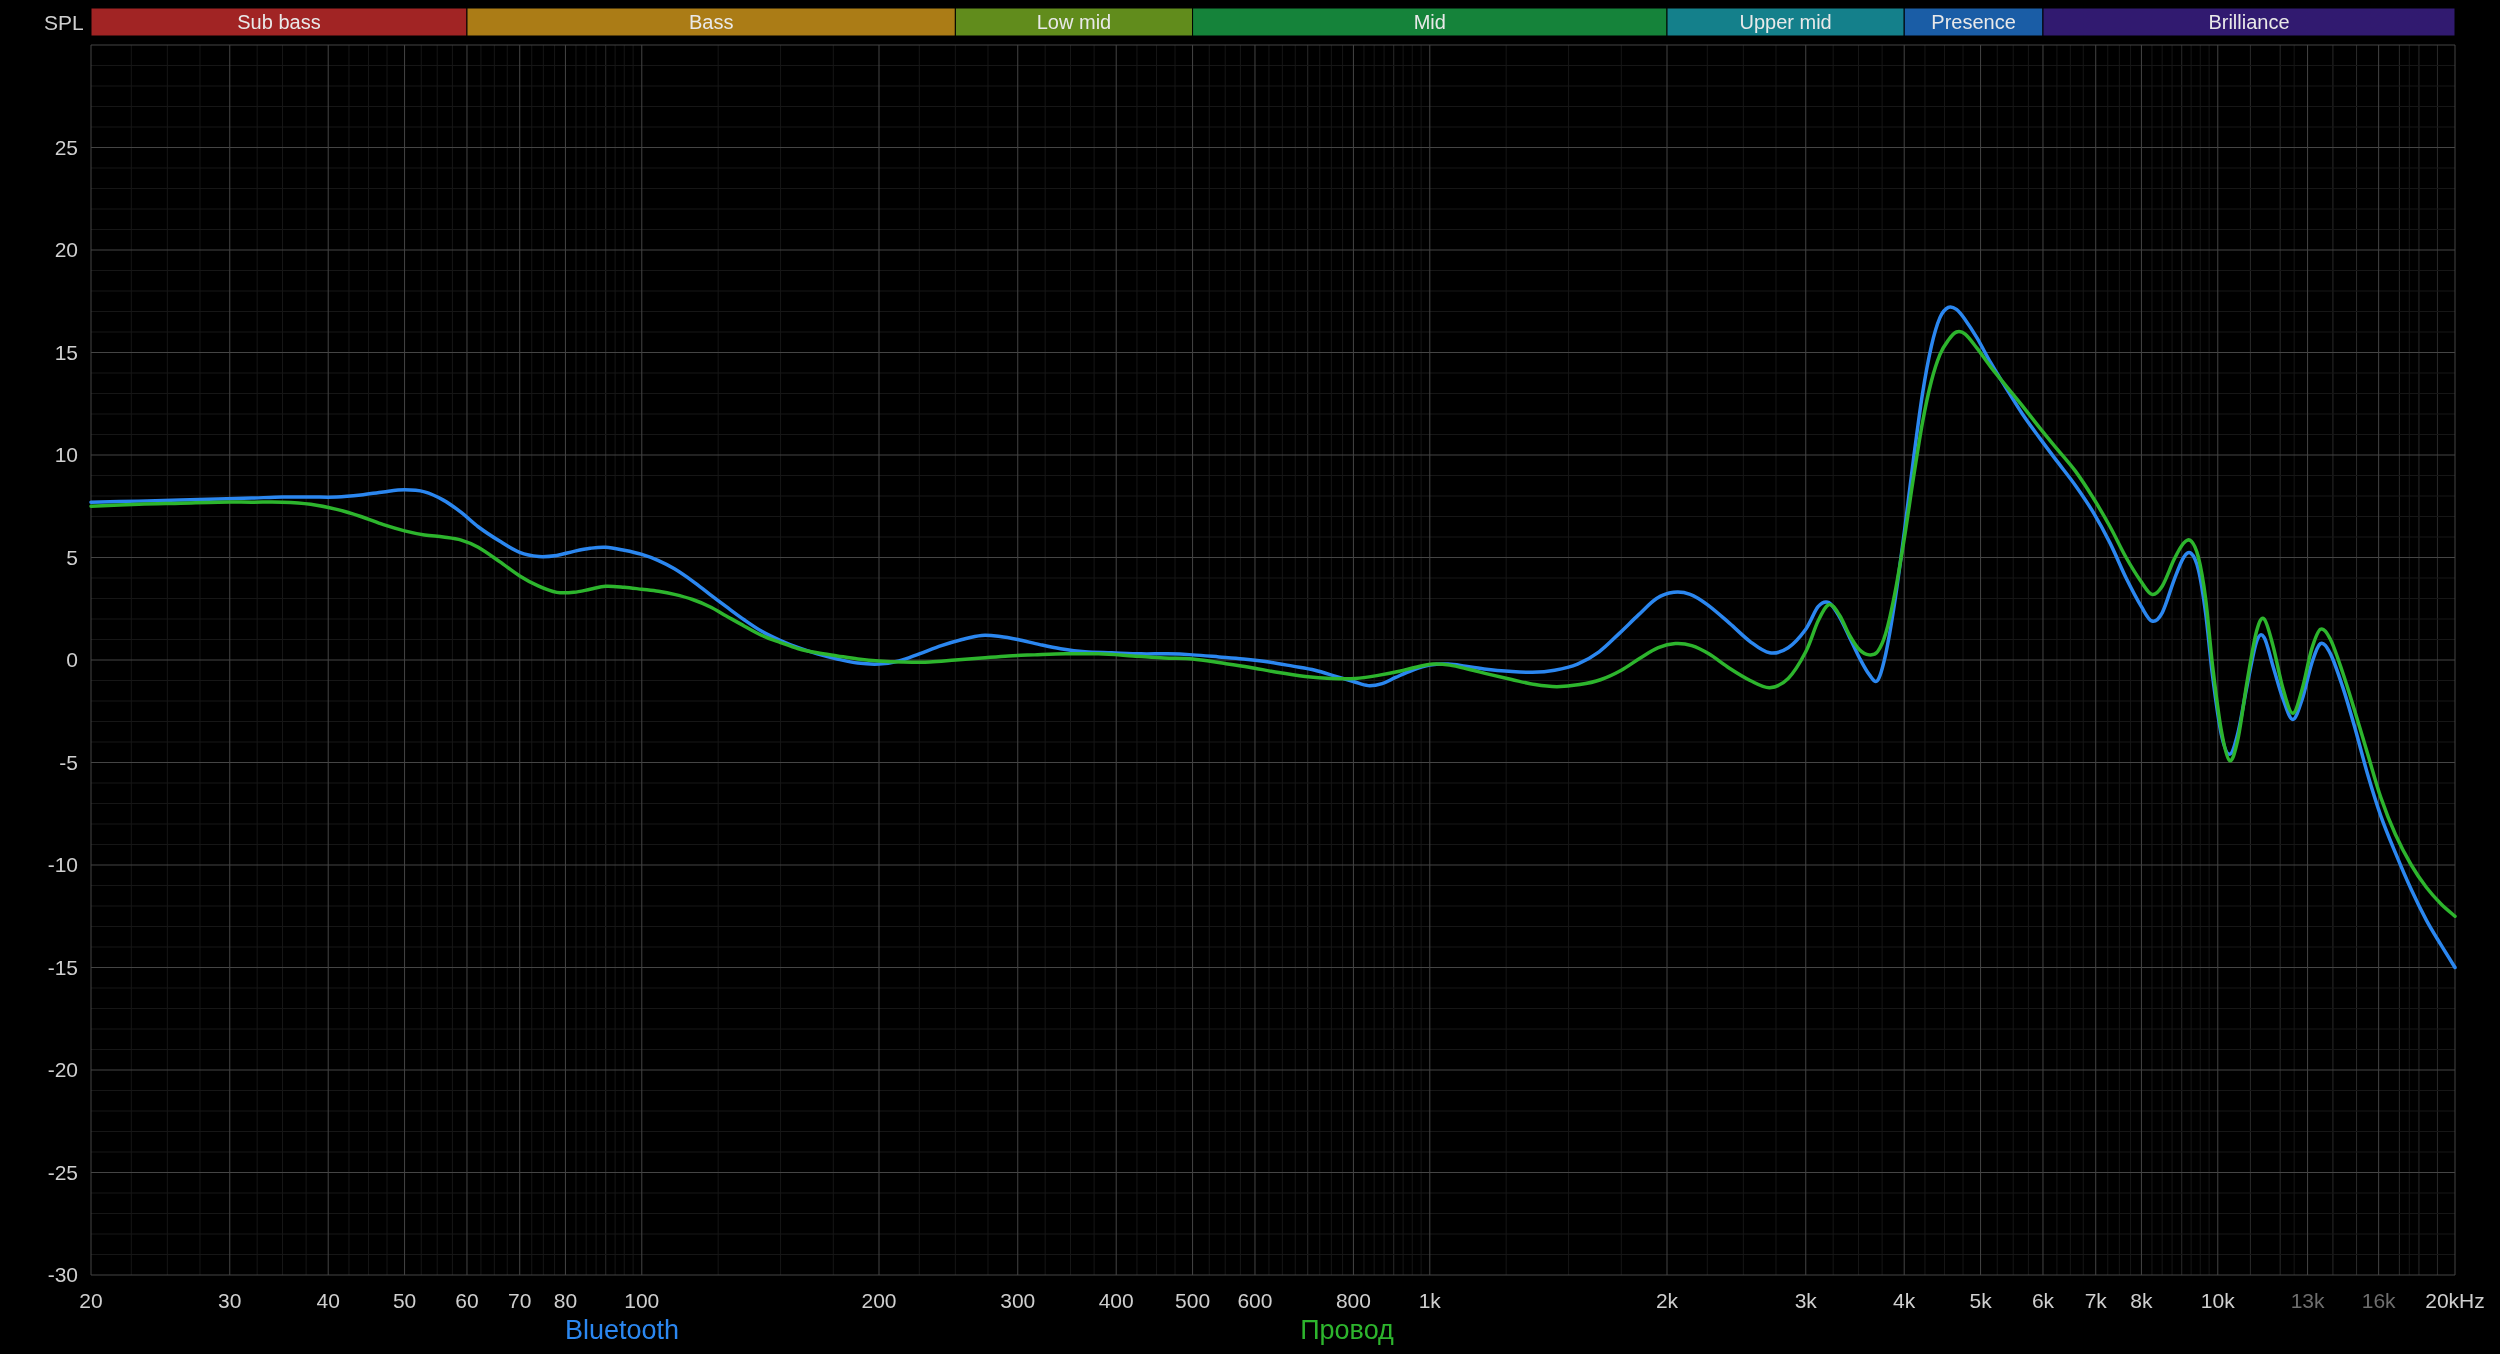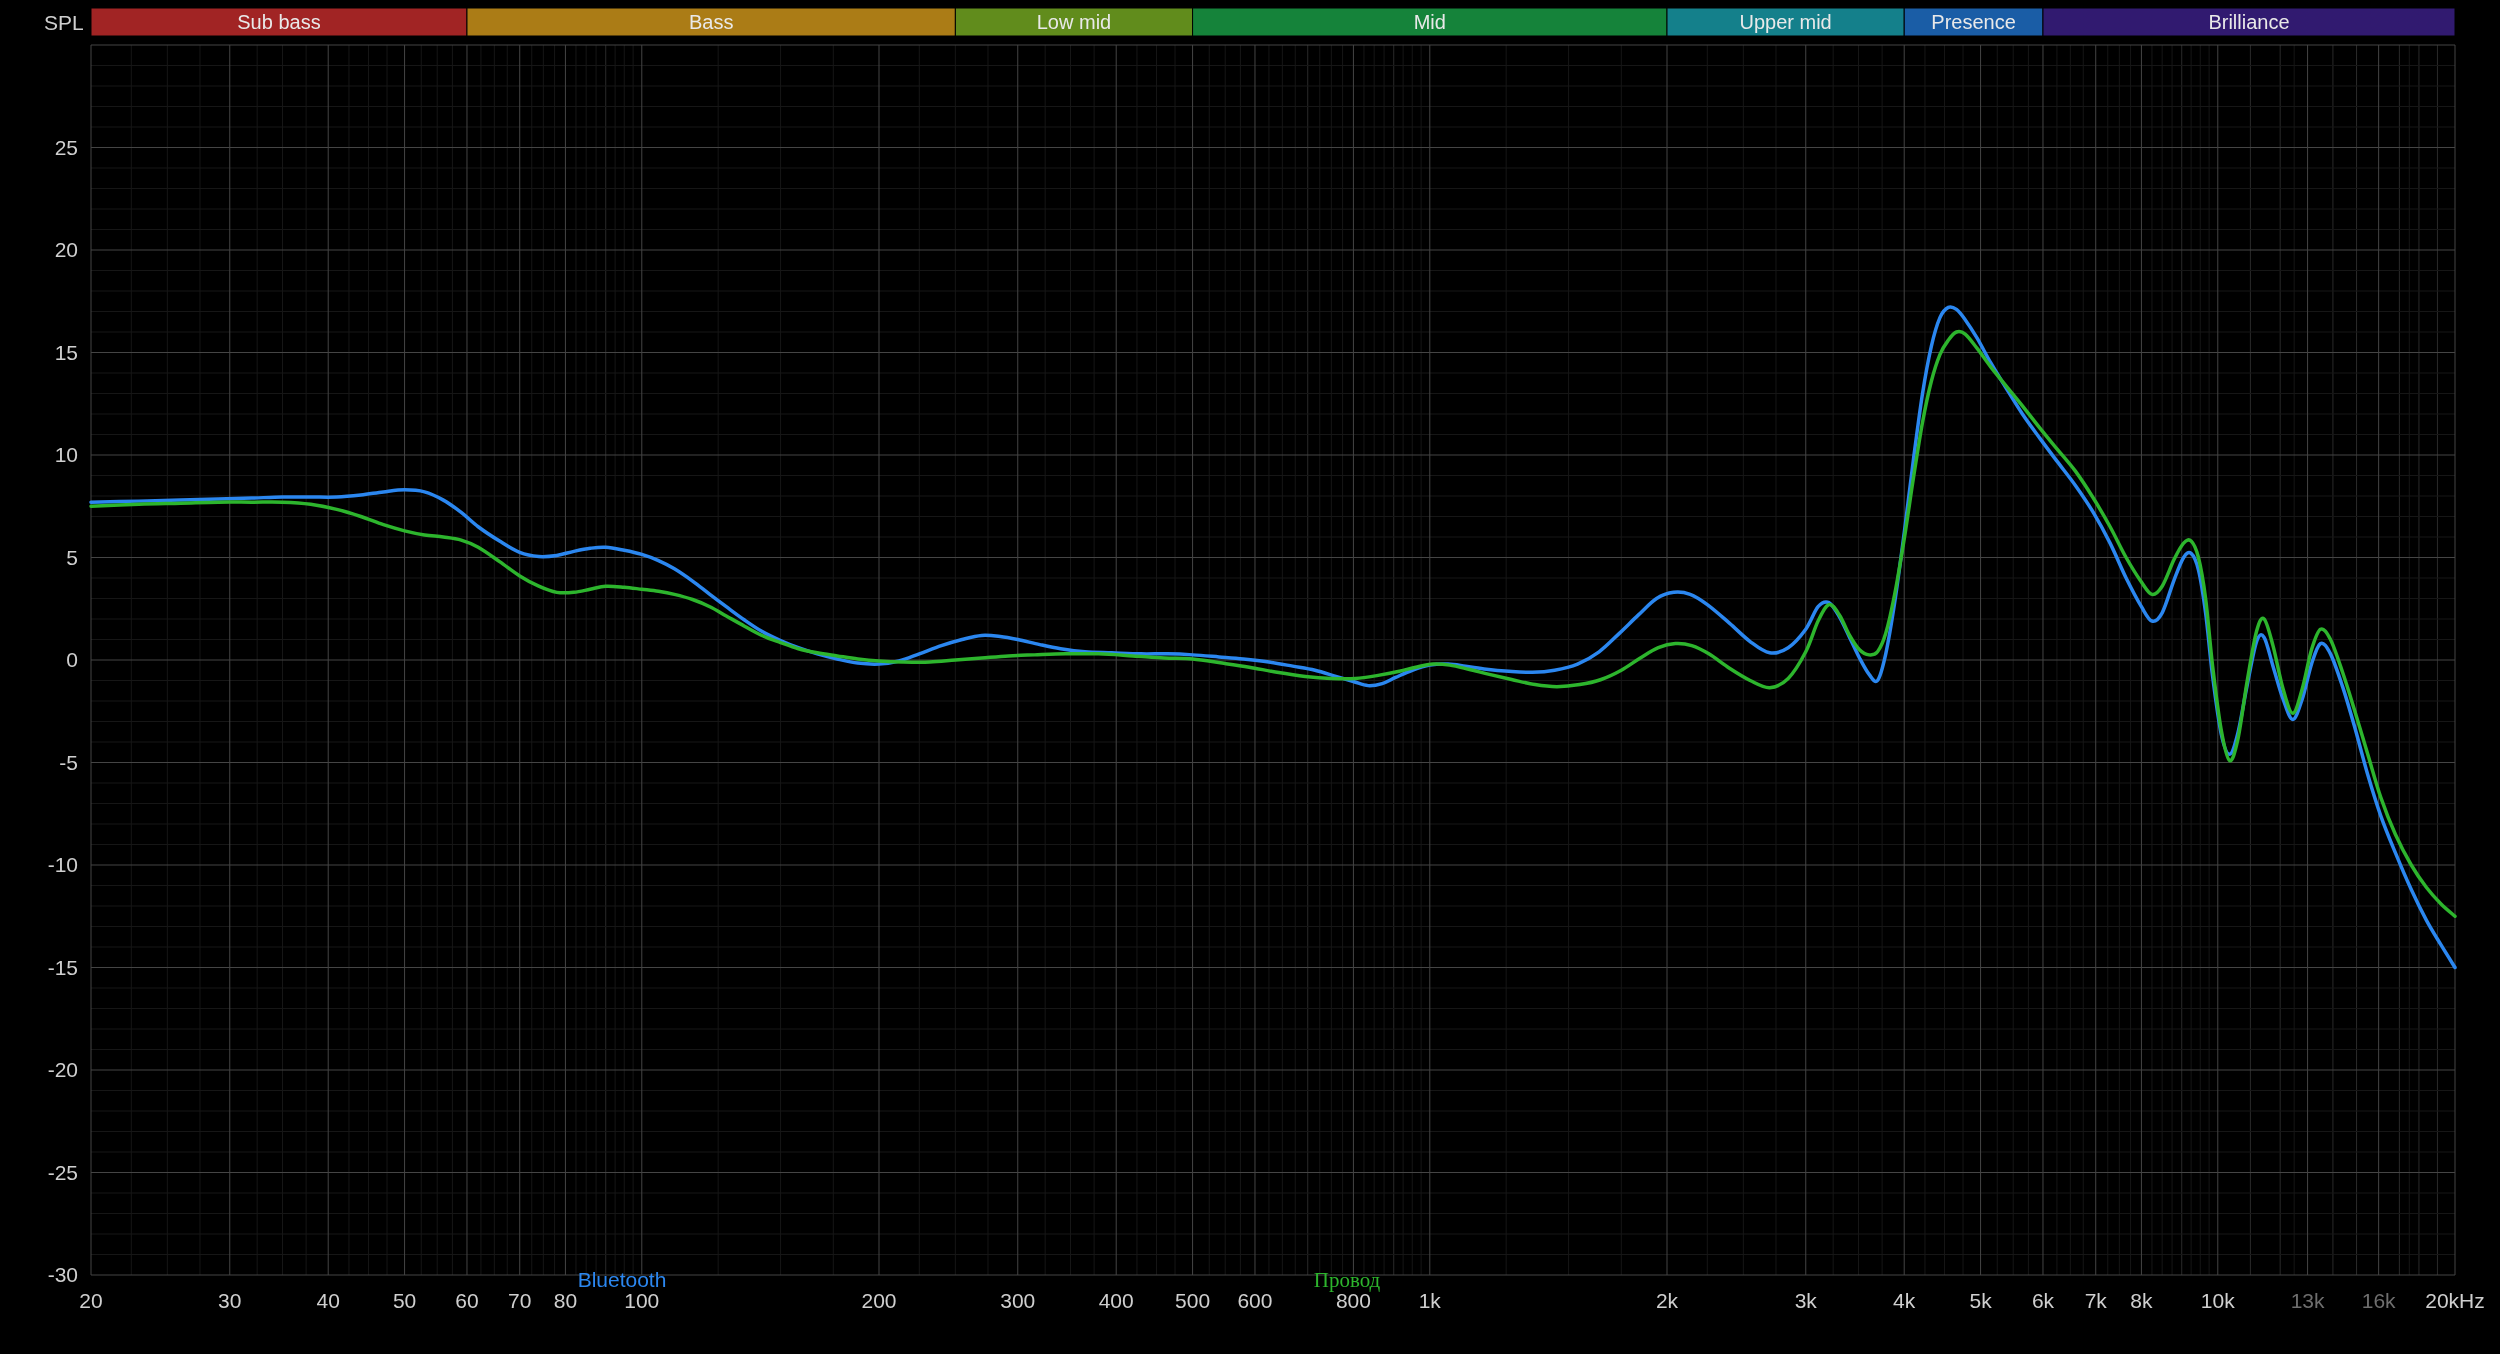--- a/index.html
+++ b/index.html
@@ -1,19 +1,19 @@
 <!DOCTYPE html>
 <html><head>
 <meta charset="utf-8">
 <style>
   html,body{margin:0;padding:0;background:#000;}
   .stage{position:relative;width:2500px;height:1354px;background:#000;overflow:hidden;
          font-family:"Liberation Sans","DejaVu Sans",sans-serif;}
   svg{position:absolute;inset:0;display:block;}
-  .legend-item{position:absolute;top:1268px;transform:translateX(-50%);font-size:21px;line-height:24px;}
+  .legend-item{position:absolute;top:1318px;transform:translateX(-50%);font-size:27px;line-height:24px;}
 </style>
 </head>
 <body>
 
 <div class="stage">
   <svg id="chart-svg" width="2500" height="1354" viewBox="0 0 2500 1354">
       <rect x="91" y="8" width="375.971548719094" height="28" fill="#a12424" stroke="#000" stroke-width="1"></rect>
       <text x="278.985774359547" y="29" fill="#e9e9e9" font-size="20" text-anchor="middle">Sub bass</text>
       <rect x="466.971548719094" y="8" width="488.3935415312545" height="28" fill="#ab7c16" stroke="#000" stroke-width="1"></rect>
       <text x="711.1683194847212" y="29" fill="#e9e9e9" font-size="20" text-anchor="middle">Bass</text>
@@ -242,14 +242,14 @@
       <text x="78" y="872" fill="#cfcfcf" font-size="21" text-anchor="end">-10</text>
       <text x="78" y="974.5" fill="#cfcfcf" font-size="21" text-anchor="end">-15</text>
       <text x="78" y="1077" fill="#cfcfcf" font-size="21" text-anchor="end">-20</text>
       <text x="78" y="1179.5" fill="#cfcfcf" font-size="21" text-anchor="end">-25</text>
       <text x="78" y="1282" fill="#cfcfcf" font-size="21" text-anchor="end">-30</text>
       <text x="44" y="30" fill="#cfcfcf" font-size="21">SPL</text>
       <path d="M 91 502.15 C 98.97164969977433 501.97916666666663 123.86533792901476 501.46666666666664 138.829898198646 501.125 C 153.7944584682772 500.78333333333336 167.56601369070168 500.4416666666667 180.78736161778738 500.1 C 194.00870954487308 499.7583333333333 206.31478830864665 499.41666666666663 218.1579857611602 499.075 C 230.00118321367376 498.73333333333335 241.12054689892878 498.39166666666665 251.84654633286874 498.05 C 262.57254576680873 497.70833333333337 272.7121004951399 497.1958333333333 282.5139823648 497.025 C 292.31586423446004 496.85416666666663 301.6331608596401 497.025 310.6578375508292 497.025 C 319.68251424201827 497.025 328.30017002242283 497.3666666666666 336.6620425119344 497.025 C 345.0239150014459 496.68333333333334 353.03916699486626 495.8291666666667 360.82907248789854 494.975 C 368.6189779809308 494.12083333333334 376.11019974585037 492.75416666666666 383.4014754701282 491.9 C 390.69275119440607 491.0458333333333 397.7240146348862 489.85 404.5767268335656 489.85 C 411.429439032245 489.85 418.0537816848541 490.19166666666666 424.5177486622046 491.9 C 430.98171563955515 493.6083333333333 437.2435287095708 496.68333333333334 443.36052869766877 500.1 C 449.47752868576674 503.5166666666667 455.4143342501695 507.9583333333333 461.2197485907925 512.4 C 467.02516293141554 516.8416666666667 471.7981420692431 521.9666666666667 478.1930147414069 526.75 C 484.5878874135707 531.5333333333333 492.66688392267355 536.8291666666667 499.5889846237753 541.1 C 506.511085324877 545.3708333333334 513.1999566245144 549.8125 519.7256189480172 552.375 C 526.25128127152 554.9375 532.5707433333148 555.9625 538.7429585647922 556.475 C 544.9151737962695 556.9875000000001 550.9037902484881 556.3041666666667 556.7589103368814 555.45 C 562.6140304252747 554.5958333333334 568.3046403185128 552.5458333333333 573.8736790951516 551.35 C 579.4427178717904 550.1541666666667 584.8635127034111 548.9583333333333 590.1731429967142 548.275 C 595.4827732900173 547.5916666666667 600.0545572903574 546.9083333333333 605.7314608549708 547.25 C 611.4083644195842 547.5916666666667 618.2250806240928 549.1291666666667 624.2345643843948 550.325 C 630.2440481446969 551.5208333333334 636.0798689668663 552.7166666666666 641.7883634167829 554.425 C 647.4968578666994 556.1333333333333 653.0492917664471 558.1833333333334 658.485531083894 560.575 C 663.9217704013408 562.9666666666667 668.7231780141808 565.3583333333333 674.4057993214642 568.775 C 680.0884206287476 572.1916666666666 686.6755738164245 576.8041666666667 692.5812589275946 581.075 C 698.4869440387647 585.3458333333334 704.2251498931997 590.1291666666666 709.8399099884845 594.4 C 715.4546700837692 598.6708333333333 720.4945756655759 602.4291666666667 726.2698194993031 606.7 C 732.0450633330304 610.9708333333334 738.5710797756263 615.925 744.4913729908477 620.025 C 750.4116662060691 624.125 755.7820950303293 627.8833333333333 761.7915787906313 631.3 C 767.8010625509334 634.7166666666666 774.4585140282869 637.7916666666666 780.5482755526597 640.525 C 786.6380370770324 643.2583333333333 792.2067034154646 645.4791666666667 798.3301479368678 647.7 C 804.4535924582709 649.9208333333333 810.812084452242 651.9708333333333 817.2889426810784 653.85 C 823.7658009099149 655.7291666666667 830.435329650639 657.4375 837.1912973098864 658.975 C 843.9472649691338 660.5125 850.8566315215437 662.2208333333334 857.8247486365626 663.075 C 864.7928657515815 663.9291666666667 872.1472878013207 664.4416666666667 879 664.1 C 885.8527121986793 663.7583333333333 892.2229905472161 662.7333333333333 898.9410218286389 661.025 C 905.6590531100617 659.3166666666666 912.2325543457214 656.4125 919.3081876885363 653.85 C 926.3838210313513 651.2875 934.2558489004946 648.0416666666666 941.3948218855285 645.65 C 948.5337948705624 643.2583333333333 955.4239943173168 641.2083333333334 962.1420255987396 639.5 C 968.8600568801623 637.7916666666666 975.3589949899399 635.9125 981.7030095740648 635.4 C 988.0470241581897 634.8874999999999 994.1966293431868 635.7416666666666 1000.2061131034889 636.425 C 1006.2155968637909 637.1083333333333 1011.1531732643134 638.1333333333333 1017.7599121358768 639.5 C 1024.3666510074402 640.8666666666667 1032.707573347835 643.0875 1039.846546332869 644.625 C 1046.9855193179028 646.1625 1053.0889843334774 647.5291666666667 1060.59375004608 648.725 C 1068.0985157586827 649.9208333333333 1076.322953154426 651.1166666666666 1084.8751406084848 651.8 C 1093.4273280625437 652.4833333333333 1102.559147136265 652.4833333333333 1111.9068747704337 652.825 C 1121.2546024046023 653.1666666666667 1131.6557704928916 653.6791666666667 1140.961506413497 653.85 C 1150.2672423341025 654.0208333333334 1159.1387535573886 653.6791666666667 1167.7412902940666 653.85 C 1176.3438270307447 654.0208333333334 1184.0478341896965 654.3625 1192.5767268335658 654.875 C 1201.105619477435 655.3875 1210.4491635721467 656.2416666666666 1218.914646157282 656.925 C 1227.3801287424174 657.6083333333333 1235.0317605232722 658.1208333333334 1243.3696223443774 658.975 C 1251.7074841654826 659.8291666666667 1260.714202817138 660.8541666666666 1268.941817083914 662.05 C 1277.16943135069 663.2458333333333 1285.0620233996806 664.7833333333333 1292.735307945034 666.15 C 1300.4085924903875 667.5166666666667 1307.7924966578655 668.5416666666666 1314.9815243560342 670.25 C 1322.170552054203 671.9583333333334 1329.4625159989796 674.5208333333333 1335.8694741340464 676.4 C 1342.2764322691132 678.2791666666667 1348.0553011724653 679.9875 1353.4232731664345 681.525 C 1358.7912451604036 683.0625 1363.2929292122244 685.2833333333333 1368.077306097861 685.625 C 1372.8616829834978 685.9666666666667 1377.5378448581507 684.9416666666667 1382.1295344802543 683.575 C 1386.7212241023578 682.2083333333334 1390.6099388464595 679.6458333333333 1395.627443830483 677.425 C 1400.6449488145063 675.2041666666667 1406.5410777866782 672.3 1412.2345643843948 670.25 C 1417.9280509821115 668.2 1423.808907212824 666.15 1429.7883634167827 665.125 C 1435.7678196207414 664.1 1442.1588837274996 663.9291666666667 1448.1113016081474 664.1 C 1454.0637194887952 664.2708333333334 1459.1161901063585 665.2958333333333 1465.5028707006688 666.15 C 1471.8895512949791 667.0041666666666 1479.201804795884 668.3708333333334 1486.4313851740096 669.225 C 1493.6609655521352 670.0791666666667 1501.2036883332826 670.7625 1508.8803529694223 671.275 C 1516.5570176055621 671.7874999999999 1524.875097287778 672.4708333333333 1532.4913729908476 672.3 C 1540.107648693917 672.1291666666666 1547.0674541136616 671.6166666666667 1554.5780071878396 670.25 C 1562.0885602620176 668.8833333333333 1570.136806687494 667.1750000000001 1577.5546914359156 664.1 C 1584.9725761843372 661.025 1592.1209024071095 656.925 1599.0853156783687 651.8 C 1606.049728949628 646.675 1612.7779223518164 639.5 1619.3411710634712 633.35 C 1625.904419775126 627.2 1632.2589820252424 620.7083333333333 1638.4648079482974 614.9 C 1644.6706338713525 609.0916666666667 1650.6907720351185 602.2583333333333 1656.5761266018008 598.5 C 1662.461481168483 594.7416666666667 1668.1805536460336 593.0333333333333 1673.776935348391 592.35 C 1679.3733170507483 591.6666666666667 1684.5658747592543 592.35 1690.1544168159453 594.4 C 1695.7429588726363 596.4499999999999 1700.7681201769392 599.8666666666667 1707.3081876885365 604.65 C 1713.8482552001337 609.4333333333333 1722.2558489004944 616.95 1729.3948218855282 623.1 C 1736.5337948705621 629.25 1743.4239943173168 636.5958333333333 1750.1420255987396 641.55 C 1756.8600568801623 646.5041666666666 1763.35899498994 651.8000000000001 1769.7030095740647 652.825 C 1776.0470241581895 653.85 1782.196629343187 651.6291666666667 1788.2061131034889 647.7 C 1794.2155968637908 643.7708333333334 1800.7803393248032 636.0833333333334 1805.759912135877 629.25 C 1810.7394849469506 622.4166666666666 1814.2244805006064 611.1416666666667 1818.0835499699306 606.7 C 1821.9426194392547 602.2583333333334 1825.3594501948023 600.8916666666667 1828.9143289518222 602.6 C 1832.469207708842 604.3083333333334 1835.9654083268747 611.1416666666667 1839.4128225120494 616.95 C 1842.860236697224 622.7583333333334 1846.2525559495703 630.6166666666667 1849.5988140628708 637.45 C 1852.9450721761714 644.2833333333334 1856.2395004492573 651.8000000000001 1859.4903711918523 657.95 C 1862.7412419344473 664.1 1866.097213386821 670.5916666666667 1869.1040385184415 674.35 C 1872.110863650062 678.1083333333333 1874.7559849227114 683.9166666666666 1877.531321981575 680.5 C 1880.3066590404387 677.0833333333334 1882.8998396583129 666.8333333333334 1885.7560608716237 653.85 C 1888.6122820849346 640.8666666666667 1891.592719976175 622.7583333333333 1894.6686492614406 602.6 C 1897.7445785467062 582.4416666666667 1901.073791617603 556.8166666666666 1904.2116365832171 532.9 C 1907.3494815488311 508.9833333333333 1910.441896023231 482.33333333333337 1913.4957190551252 459.1 C 1916.5495420870193 435.8666666666667 1919.5603903265633 412.2916666666667 1922.5345747745816 393.5 C 1925.5087592226 374.7083333333333 1928.442230894481 358.9916666666667 1931.3408257432347 346.35 C 1934.2394205919884 333.70833333333337 1937.0993908272114 324.14166666666665 1939.9261438671035 317.65 C 1942.7528969069956 311.1583333333333 1945.542956999021 308.76666666666665 1948.3013439825875 307.4 C 1951.059730966154 306.0333333333333 1953.6637654410786 307.4 1956.4764657685027 309.45 C 1959.289166095927 311.5 1961.7340802124772 314.91666666666663 1965.1775459471326 319.7 C 1968.6210116817879 324.48333333333335 1972.8847745174169 330.97499999999997 1977.1372601764351 338.15 C 1981.3897458354534 345.325 1985.9412038236646 354.55 1990.6924599012416 362.75 C 1995.4437159788185 370.95 2000.3597832423543 378.80833333333334 2005.6447966418975 387.35 C 2010.9298100414408 395.8916666666667 2016.6587176703367 405.4583333333333 2022.4025402985005 414 C 2028.1463629266643 422.5416666666667 2034.3511862799778 430.7416666666667 2040.10773241088 438.6 C 2045.8642785417824 446.45833333333337 2051.028275048432 453.29166666666663 2056.9418170839144 461.15 C 2062.855359119397 469.0083333333333 2069.533889232129 477.2083333333333 2075.588984623775 485.75 C 2081.6440800154214 494.2916666666667 2087.522757339138 502.8333333333333 2093.2723894337923 512.4 C 2099.0220215284467 521.9666666666667 2104.613246377695 532.2166666666667 2110.086777191702 543.15 C 2115.560308005709 554.0833333333333 2120.8908249887118 567.4083333333333 2126.113574317834 578 C 2131.336323646956 588.5916666666667 2137.1165230737197 599.5250000000001 2141.4232731664347 606.7 C 2145.7300232591497 613.875 2148.4962075885887 620.025 2151.9540748741238 621.05 C 2155.411942159659 622.0749999999999 2158.489371180147 619.6833333333334 2162.170476879646 612.85 C 2165.8515825791446 606.0166666666667 2170.4645479126425 589.275 2174.0407090711155 580.05 C 2177.6168702295886 570.8249999999999 2180.782887206479 561.9416666666666 2183.627443830483 557.5 C 2186.4720004544874 553.0583333333334 2188.641184699874 551.35 2191.1080488151406 553.4 C 2193.574912930407 555.4499999999999 2196.0139889359903 559.8916666666667 2198.428628522082 569.8 C 2200.8432681081736 579.7083333333333 2203.2313055772215 595.0833333333334 2205.5958863316914 612.85 C 2207.9604670861613 630.6166666666667 2210.0164931112654 656.2416666666667 2212.616113048901 676.4 C 2215.2157329865363 696.5583333333333 2218.3693982900522 720.8166666666666 2221.193605957505 733.8 C 2224.017813624958 746.7833333333333 2226.805395838964 754.3 2229.561359053617 754.3 C 2232.3173222682694 754.3 2234.7762044553588 745.4166666666666 2237.729385245422 733.8 C 2240.682566035485 722.1833333333333 2244.1399804547505 699.975 2247.2804437939944 684.6 C 2250.4209071332384 669.225 2253.764391426985 649.4083333333333 2256.5721652808857 641.55 C 2259.379939134786 633.6916666666666 2261.3927474135958 633.35 2264.1270869173973 637.45 C 2266.8614264211988 641.5500000000001 2269.8288442522357 655.9 2272.9782023036937 666.15 C 2276.1275603551517 676.4 2279.7226335525934 690.0666666666667 2283.0232352261455 698.95 C 2286.3238368996977 707.8333333333334 2289.5740482994793 719.45 2292.7818123450056 719.45 C 2295.989576390532 719.45 2299.1498121162217 708.1750000000001 2302.269819499303 698.95 C 2305.3898268823846 689.725 2308.464931061571 673.325 2311.501856643495 664.1 C 2314.5387822254193 654.875 2317.327678095262 645.3083333333334 2320.4913729908476 643.6 C 2323.6550678864332 641.8916666666667 2326.802920317511 646.6750000000001 2330.4840260170095 653.85 C 2334.165131716508 661.025 2338.615487703065 674.6916666666666 2342.5780071878394 686.65 C 2346.540526672614 698.6083333333333 2350.0605205277993 710.9083333333333 2354.259142925655 725.6 C 2358.4577653235106 740.2916666666667 2363.351739774268 759.7666666666667 2367.769741574972 774.8 C 2372.1877433756763 789.8333333333333 2376.173431089582 802.8166666666666 2380.7671537298806 815.8 C 2385.360876370179 828.7833333333333 2390.251212096021 840.4000000000001 2395.332077416763 852.7 C 2400.4129427375046 865 2406.0635572324104 878.325 2411.2523456543327 889.6 C 2416.441134076255 900.875 2421.5019102848228 911.125 2426.464807948297 920.35 C 2431.4277056117717 929.575 2436.2738662932293 937.0916666666667 2441.02973163518 944.95 C 2445.7855969771304 952.8083333333334 2452.6716219391965 963.7416666666667 2455 967.5" fill="none" stroke="#2b87f0" stroke-width="3.5" stroke-linejoin="round" stroke-linecap="round"></path>
       <path d="M 91 506.25 C 98.97164969977433 505.9083333333333 123.86533792901476 504.7125 138.829898198646 504.2 C 153.7944584682772 503.6875 167.56601369070168 503.51666666666665 180.78736161778738 503.175 C 194.00870954487308 502.83333333333337 206.31478830864665 502.3208333333333 218.1579857611602 502.15 C 230.00118321367376 501.97916666666663 241.12054689892878 502.15 251.84654633286874 502.15 C 262.57254576680873 502.15 272.7121004951399 501.8083333333333 282.5139823648 502.15 C 292.31586423446004 502.4916666666667 301.6331608596401 503.00416666666666 310.6578375508292 504.2 C 319.68251424201827 505.3958333333333 328.30017002242283 507.275 336.6620425119344 509.325 C 345.0239150014459 511.375 353.03916699486626 513.9375 360.82907248789854 516.5 C 368.6189779809308 519.0625 376.11019974585037 522.3083333333334 383.4014754701282 524.7 C 390.69275119440607 527.0916666666667 397.7240146348862 529.1416666666667 404.5767268335656 530.85 C 411.429439032245 532.5583333333334 418.0537816848541 533.9250000000001 424.5177486622046 534.95 C 430.98171563955515 535.975 437.2435287095708 536.1458333333334 443.36052869766877 537 C 449.47752868576674 537.8541666666666 455.4143342501695 538.3666666666667 461.2197485907925 540.075 C 467.02516293141554 541.7833333333334 471.7981420692431 543.6625 478.1930147414069 547.25 C 484.5878874135707 550.8375 492.66688392267355 556.8166666666667 499.5889846237753 561.6 C 506.511085324877 566.3833333333333 513.1999566245144 571.85 519.7256189480172 575.95 C 526.25128127152 580.0500000000001 532.5707433333148 583.4666666666667 538.7429585647922 586.2 C 544.9151737962695 588.9333333333334 550.9037902484881 591.325 556.7589103368814 592.35 C 562.6140304252747 593.375 568.3046403185128 592.8625000000001 573.8736790951516 592.35 C 579.4427178717904 591.8375 584.8635127034111 590.3 590.1731429967142 589.275 C 595.4827732900173 588.25 600.0545572903574 586.5416666666667 605.7314608549708 586.2 C 611.4083644195842 585.8583333333333 618.2250806240928 586.7125000000001 624.2345643843948 587.225 C 630.2440481446969 587.7375 636.0798689668663 588.5916666666667 641.7883634167829 589.275 C 647.4968578666994 589.9583333333333 653.0492917664471 590.4708333333334 658.485531083894 591.325 C 663.9217704013408 592.1791666666667 668.7231780141808 593.0333333333333 674.4057993214642 594.4 C 680.0884206287476 595.7666666666667 686.6755738164245 597.4749999999999 692.5812589275946 599.525 C 698.4869440387647 601.575 704.2251498931997 603.9666666666667 709.8399099884845 606.7 C 715.4546700837692 609.4333333333334 720.4945756655759 612.6791666666667 726.2698194993031 615.925 C 732.0450633330304 619.1708333333332 738.5710797756263 622.9291666666666 744.4913729908477 626.175 C 750.4116662060691 629.4208333333333 755.7820950303293 632.6666666666666 761.7915787906313 635.4 C 767.8010625509334 638.1333333333333 774.4585140282869 640.3541666666667 780.5482755526597 642.575 C 786.6380370770324 644.7958333333333 792.2067034154646 647.0166666666667 798.3301479368678 648.725 C 804.4535924582709 650.4333333333334 810.812084452242 651.6291666666667 817.2889426810784 652.825 C 823.7658009099149 654.0208333333334 830.435329650639 654.875 837.1912973098864 655.9 C 843.9472649691338 656.925 850.8566315215437 658.1208333333334 857.8247486365626 658.975 C 864.7928657515815 659.8291666666667 871.3458131343805 660.5125 879 661.025 C 886.6541868656195 661.5374999999999 895.2843872451444 661.8791666666666 903.7498698302797 662.05 C 912.215352415415 662.2208333333333 921.1903587741338 662.3916666666667 929.7928955108118 662.05 C 938.3954322474899 661.7083333333333 946.7134045731398 660.6833333333333 955.3650902503485 660 C 964.0167759275573 659.3166666666667 972.8455162227668 658.6333333333334 981.7030095740648 657.95 C 990.5605029253628 657.2666666666667 999.7177053199825 656.4125 1008.5100503581365 655.9 C 1017.3023953962904 655.3874999999999 1024.9437864735903 655.2166666666667 1034.4570798029881 654.875 C 1043.970373132386 654.5333333333333 1054.8896840432162 654.0208333333334 1065.589810334523 653.85 C 1076.2899366258298 653.6791666666667 1087.4380052315285 653.5083333333333 1098.6578375508293 653.85 C 1109.8776698701301 654.1916666666667 1122.0115213784893 655.2166666666667 1132.9088042503283 655.9 C 1143.8060871221674 656.5833333333333 1154.0968810179902 657.4375 1164.0415347818632 657.95 C 1173.9861885457362 658.4625000000001 1182.9055147620802 658.1208333333334 1192.5767268335658 658.975 C 1202.2479389050513 659.8291666666667 1212.6283035845727 661.7083333333334 1222.068807210777 663.075 C 1231.5093108369815 664.4416666666667 1240.0548526399077 665.6374999999999 1249.2197485907925 667.175 C 1258.3846445416773 668.7125 1267.7160761089194 670.7624999999999 1277.058182916086 672.3 C 1286.4002897232526 673.8375 1296.2259800915665 675.375 1305.2723894337926 676.4 C 1314.3187987760186 677.425 1322.956117683964 678.1083333333333 1331.3366389694424 678.45 C 1339.7171602549208 678.7916666666667 1347.749433142118 678.9625000000001 1355.5555171466633 678.45 C 1363.3616011512086 677.9375 1370.8676982643008 676.5708333333333 1378.1731429967142 675.375 C 1385.4785877291276 674.1791666666667 1393.1140268652691 672.6416666666667 1399.388185541144 671.275 C 1405.6623442170187 669.9083333333333 1410.1838583159024 668.3708333333333 1415.8180950519627 667.175 C 1421.452331788023 665.9791666666666 1427.5417242585954 664.4416666666667 1433.1936059575053 664.1 C 1438.8454876564151 663.7583333333333 1443.832958691525 664.2708333333334 1449.7293852454218 665.125 C 1455.6258117993186 665.9791666666666 1461.9738346561069 667.6875 1468.572165280886 669.225 C 1475.1704959056653 670.7625 1482.1504472858985 672.6416666666667 1489.319368994097 674.35 C 1496.4882907022954 676.0583333333334 1503.9694198270072 677.7666666666667 1511.5856955300767 679.475 C 1519.2019712331462 681.1833333333334 1527.4569142712035 683.4041666666667 1535.0170232125145 684.6 C 1542.5771321538255 685.7958333333333 1549.4875627842002 686.65 1556.9463491779431 686.65 C 1564.405135571686 686.65 1572.3998478617395 685.7958333333333 1579.7697415749726 684.6 C 1587.1396352882057 683.4041666666667 1594.2436107562391 681.8666666666667 1601.1657114573409 679.475 C 1608.0878121584426 677.0833333333334 1614.77668345808 673.8375 1621.3023457815827 670.25 C 1627.8280081050855 666.6625 1634.14747016688 661.7083333333334 1640.3196853983575 657.95 C 1646.4919006298348 654.1916666666667 1652.4805170820537 650.0916666666667 1658.335637170447 647.7 C 1664.1907572588402 645.3083333333334 1669.8813671520784 643.9416666666667 1675.4504059287171 643.6 C 1681.019444705356 643.2583333333333 1686.1873019075767 643.9416666666666 1691.7498698302797 645.65 C 1697.3124377529828 647.3583333333333 1702.55165478906 650.0916666666667 1708.8258134649348 653.85 C 1715.0999721408095 657.6083333333333 1722.5087865298942 663.7583333333334 1729.3948218855282 668.2 C 1736.2808572411623 672.6416666666667 1743.4239943173168 677.2541666666667 1750.1420255987396 680.5 C 1756.8600568801623 683.7458333333333 1763.35899498994 688.0166666666667 1769.7030095740647 687.675 C 1776.0470241581895 687.3333333333333 1782.196629343187 684.4291666666667 1788.2061131034889 678.45 C 1794.2155968637908 672.4708333333334 1800.7803393248032 661.3666666666667 1805.759912135877 651.8 C 1810.7394849469506 642.2333333333332 1814.2244805006064 628.9083333333333 1818.0835499699306 621.05 C 1821.9426194392547 613.1916666666666 1825.3594501948023 605.675 1828.9143289518222 604.65 C 1832.469207708842 603.625 1835.9654083268747 609.775 1839.4128225120494 614.9 C 1842.860236697224 620.025 1846.2525559495703 629.5916666666667 1849.5988140628708 635.4 C 1852.9450721761714 641.2083333333333 1856.2395004492573 646.5041666666666 1859.4903711918523 649.75 C 1862.7412419344473 652.9958333333334 1866.097213386821 654.5333333333333 1869.1040385184415 654.875 C 1872.110863650062 655.2166666666667 1874.7559849227114 655.3874999999999 1877.531321981575 651.8 C 1880.3066590404387 648.2125 1882.8998396583129 642.9166666666667 1885.7560608716237 633.35 C 1888.6122820849346 623.7833333333333 1891.592719976175 610.1166666666667 1894.6686492614406 594.4 C 1897.7445785467062 578.6833333333333 1901.073791617603 558.525 1904.2116365832171 539.05 C 1907.3494815488311 519.5749999999999 1910.441896023231 497.025 1913.4957190551252 477.55 C 1916.5495420870193 458.07500000000005 1919.5603903265633 438.2583333333333 1922.5345747745816 422.2 C 1925.5087592226 406.14166666666665 1928.442230894481 392.47499999999997 1931.3408257432347 381.2 C 1934.2394205919884 369.925 1937.0993908272114 361.3833333333333 1939.9261438671035 354.55 C 1942.7528969069956 347.7166666666667 1945.542956999021 343.9583333333333 1948.3013439825875 340.2 C 1951.059730966154 336.44166666666666 1953.6637654410786 333.025 1956.4764657685027 332 C 1959.289166095927 330.975 1961.7340802124772 331.31666666666666 1965.1775459471326 334.05 C 1968.6210116817879 336.78333333333336 1972.8847745174169 342.9333333333333 1977.1372601764351 348.4 C 1981.3897458354534 353.8666666666667 1985.9412038236646 360.70000000000005 1990.6924599012416 366.85 C 1995.4437159788185 373 2000.3597832423543 378.80833333333334 2005.6447966418975 385.3 C 2010.9298100414408 391.7916666666667 2016.6587176703367 398.625 2022.4025402985005 405.8 C 2028.1463629266643 412.975 2034.3511862799778 421.175 2040.10773241088 428.35 C 2045.8642785417824 435.52500000000003 2051.028275048432 441.675 2056.9418170839144 448.85 C 2062.855359119397 456.02500000000003 2069.533889232129 463.2 2075.588984623775 471.4 C 2081.6440800154214 479.59999999999997 2087.522757339138 488.825 2093.2723894337923 498.05 C 2099.0220215284467 507.27500000000003 2104.613246377695 516.8416666666667 2110.086777191702 526.75 C 2115.560308005709 536.6583333333333 2120.8908249887118 548.275 2126.113574317834 557.5 C 2131.336323646956 566.725 2137.1165230737197 575.95 2141.4232731664347 582.1 C 2145.7300232591497 588.25 2148.4962075885887 593.7166666666667 2151.9540748741238 594.4 C 2155.411942159659 595.0833333333333 2158.489371180147 592.0083333333334 2162.170476879646 586.2 C 2165.8515825791446 580.3916666666667 2170.4645479126425 566.7249999999999 2174.0407090711155 559.55 C 2177.6168702295886 552.375 2180.782887206479 546.2249999999999 2183.627443830483 543.15 C 2186.4720004544874 540.075 2188.641184699874 538.7083333333334 2191.1080488151406 541.1 C 2193.574912930407 543.4916666666667 2196.0139889359903 547.9333333333334 2198.428628522082 557.5 C 2200.8432681081736 567.0666666666666 2203.2313055772215 580.3916666666667 2205.5958863316914 598.5 C 2207.9604670861613 616.6083333333333 2210.0164931112654 644.2833333333333 2212.616113048901 666.15 C 2215.2157329865363 688.0166666666667 2218.3693982900522 713.9833333333333 2221.193605957505 729.7 C 2224.017813624958 745.4166666666667 2226.805395838964 758.7416666666667 2229.561359053617 760.45 C 2232.3173222682694 762.1583333333334 2234.7762044553588 753.2750000000001 2237.729385245422 739.95 C 2240.682566035485 726.625 2244.1399804547505 698.6083333333333 2247.2804437939944 680.5 C 2250.4209071332384 662.3916666666667 2253.764391426985 641.55 2256.5721652808857 631.3 C 2259.379939134786 621.05 2261.3927474135958 616.6083333333333 2264.1270869173973 619 C 2266.8614264211988 621.3916666666667 2269.8288442522357 634.0333333333333 2272.9782023036937 645.65 C 2276.1275603551517 657.2666666666667 2279.7226335525934 677.4250000000001 2283.0232352261455 688.7 C 2286.3238368996977 699.975 2289.5740482994793 713.3 2292.7818123450056 713.3 C 2295.989576390532 713.3 2299.1498121162217 699.2916666666667 2302.269819499303 688.7 C 2305.3898268823846 678.1083333333333 2308.464931061571 659.6583333333333 2311.501856643495 649.75 C 2314.5387822254193 639.8416666666667 2317.327678095262 630.9583333333334 2320.4913729908476 629.25 C 2323.6550678864332 627.5416666666666 2326.802920317511 632.325 2330.4840260170095 639.5 C 2334.165131716508 646.675 2338.615487703065 660.6833333333333 2342.5780071878394 672.3 C 2346.540526672614 683.9166666666666 2350.0605205277993 695.5333333333334 2354.259142925655 709.2 C 2358.4577653235106 722.8666666666667 2363.351739774268 739.6083333333333 2367.769741574972 754.3 C 2372.1877433756763 768.9916666666666 2376.173431089582 784.025 2380.7671537298806 797.35 C 2385.360876370179 810.6750000000001 2390.251212096021 822.975 2395.332077416763 834.25 C 2400.4129427375046 845.525 2406.0635572324104 856.1166666666667 2411.2523456543327 865 C 2416.441134076255 873.8833333333333 2421.5019102848228 881.0583333333333 2426.464807948297 887.55 C 2431.4277056117717 894.0416666666666 2436.2738662932293 899.1666666666667 2441.02973163518 903.95 C 2445.7855969771304 908.7333333333333 2452.6716219391965 914.2 2455 916.25" fill="none" stroke="#2db52d" stroke-width="3.5" stroke-linejoin="round" stroke-linecap="round"></path>
     </svg>
   <span class="legend-item" id="legend-0" style="color: rgb(43, 135, 240); left: 622px;">Bluetooth</span>
-  <span class="legend-item" id="legend-1" style="color: rgb(45, 181, 45); left: 1347px; font-family: Liberation Serif, serif;">Провод</span>
+  <span class="legend-item" id="legend-1" style="color: rgb(45, 181, 45); left: 1347px;">Провод</span>
 </div>
 
 </body></html>

